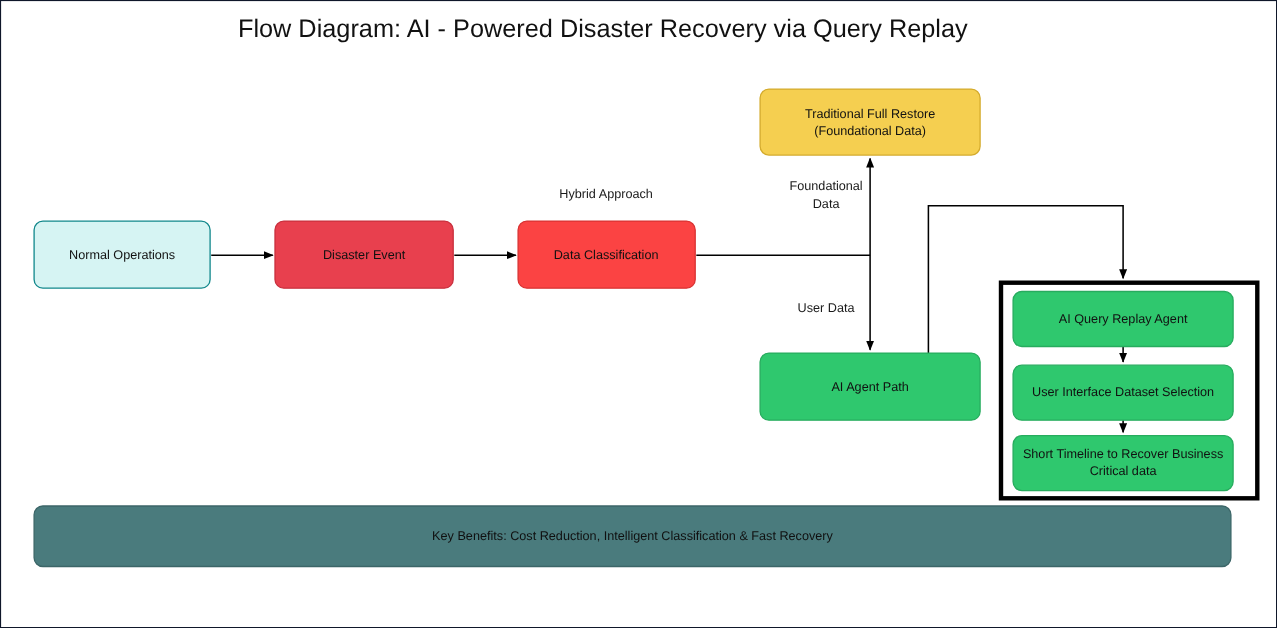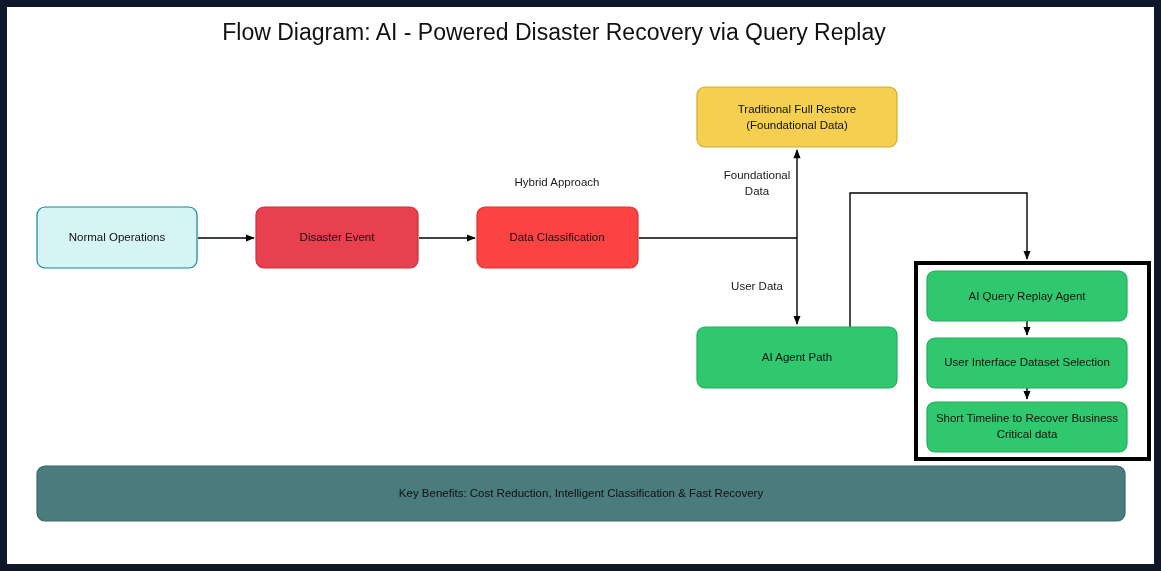--- a/index.html
+++ b/index.html
@@ -8,21 +8,21 @@
     background: #ffffff;
   }
   body {
     font-family: "Liberation Sans", sans-serif;
   }
   #canvas {
     position: relative;
     width: 1161px;
     height: 571px;
     background: #ffffff;
-    border: 7px solid #0f172a;
+    border: 1px solid #0f172a;
     box-sizing: border-box;
     overflow: hidden;
   }
   #diagram-svg {
     position: absolute;
     left: 0;
     top: 0;
     width: 1161px;
     height: 571px;
   }

